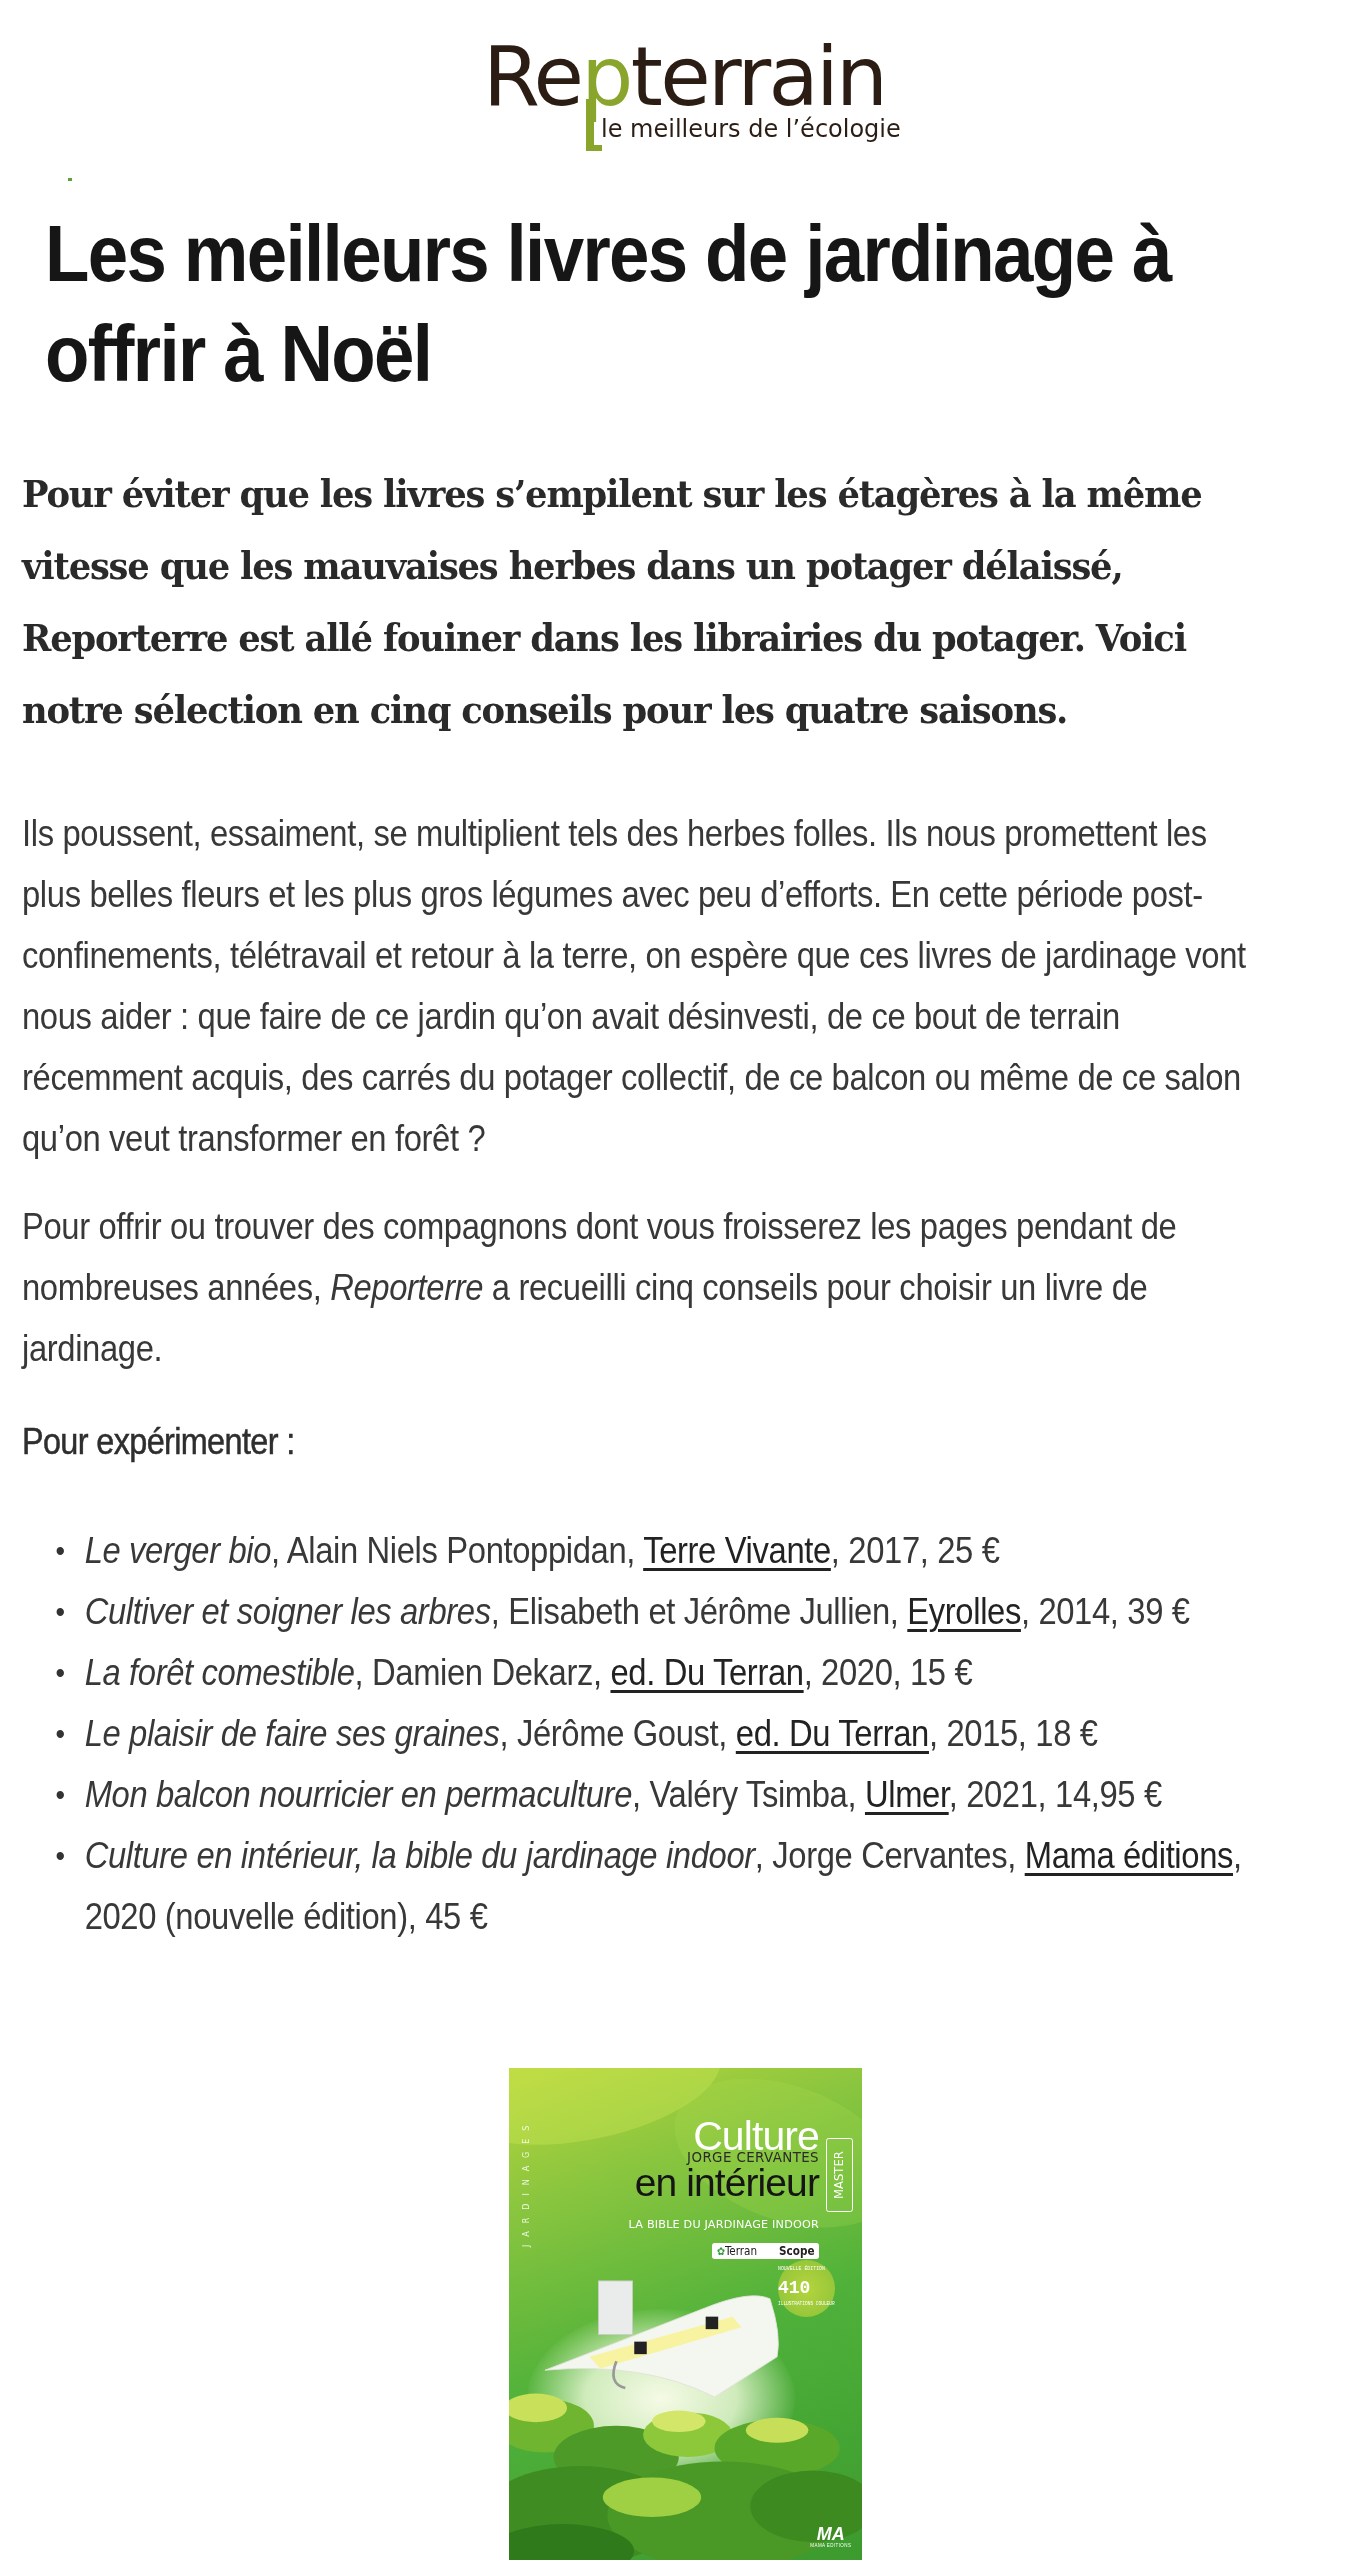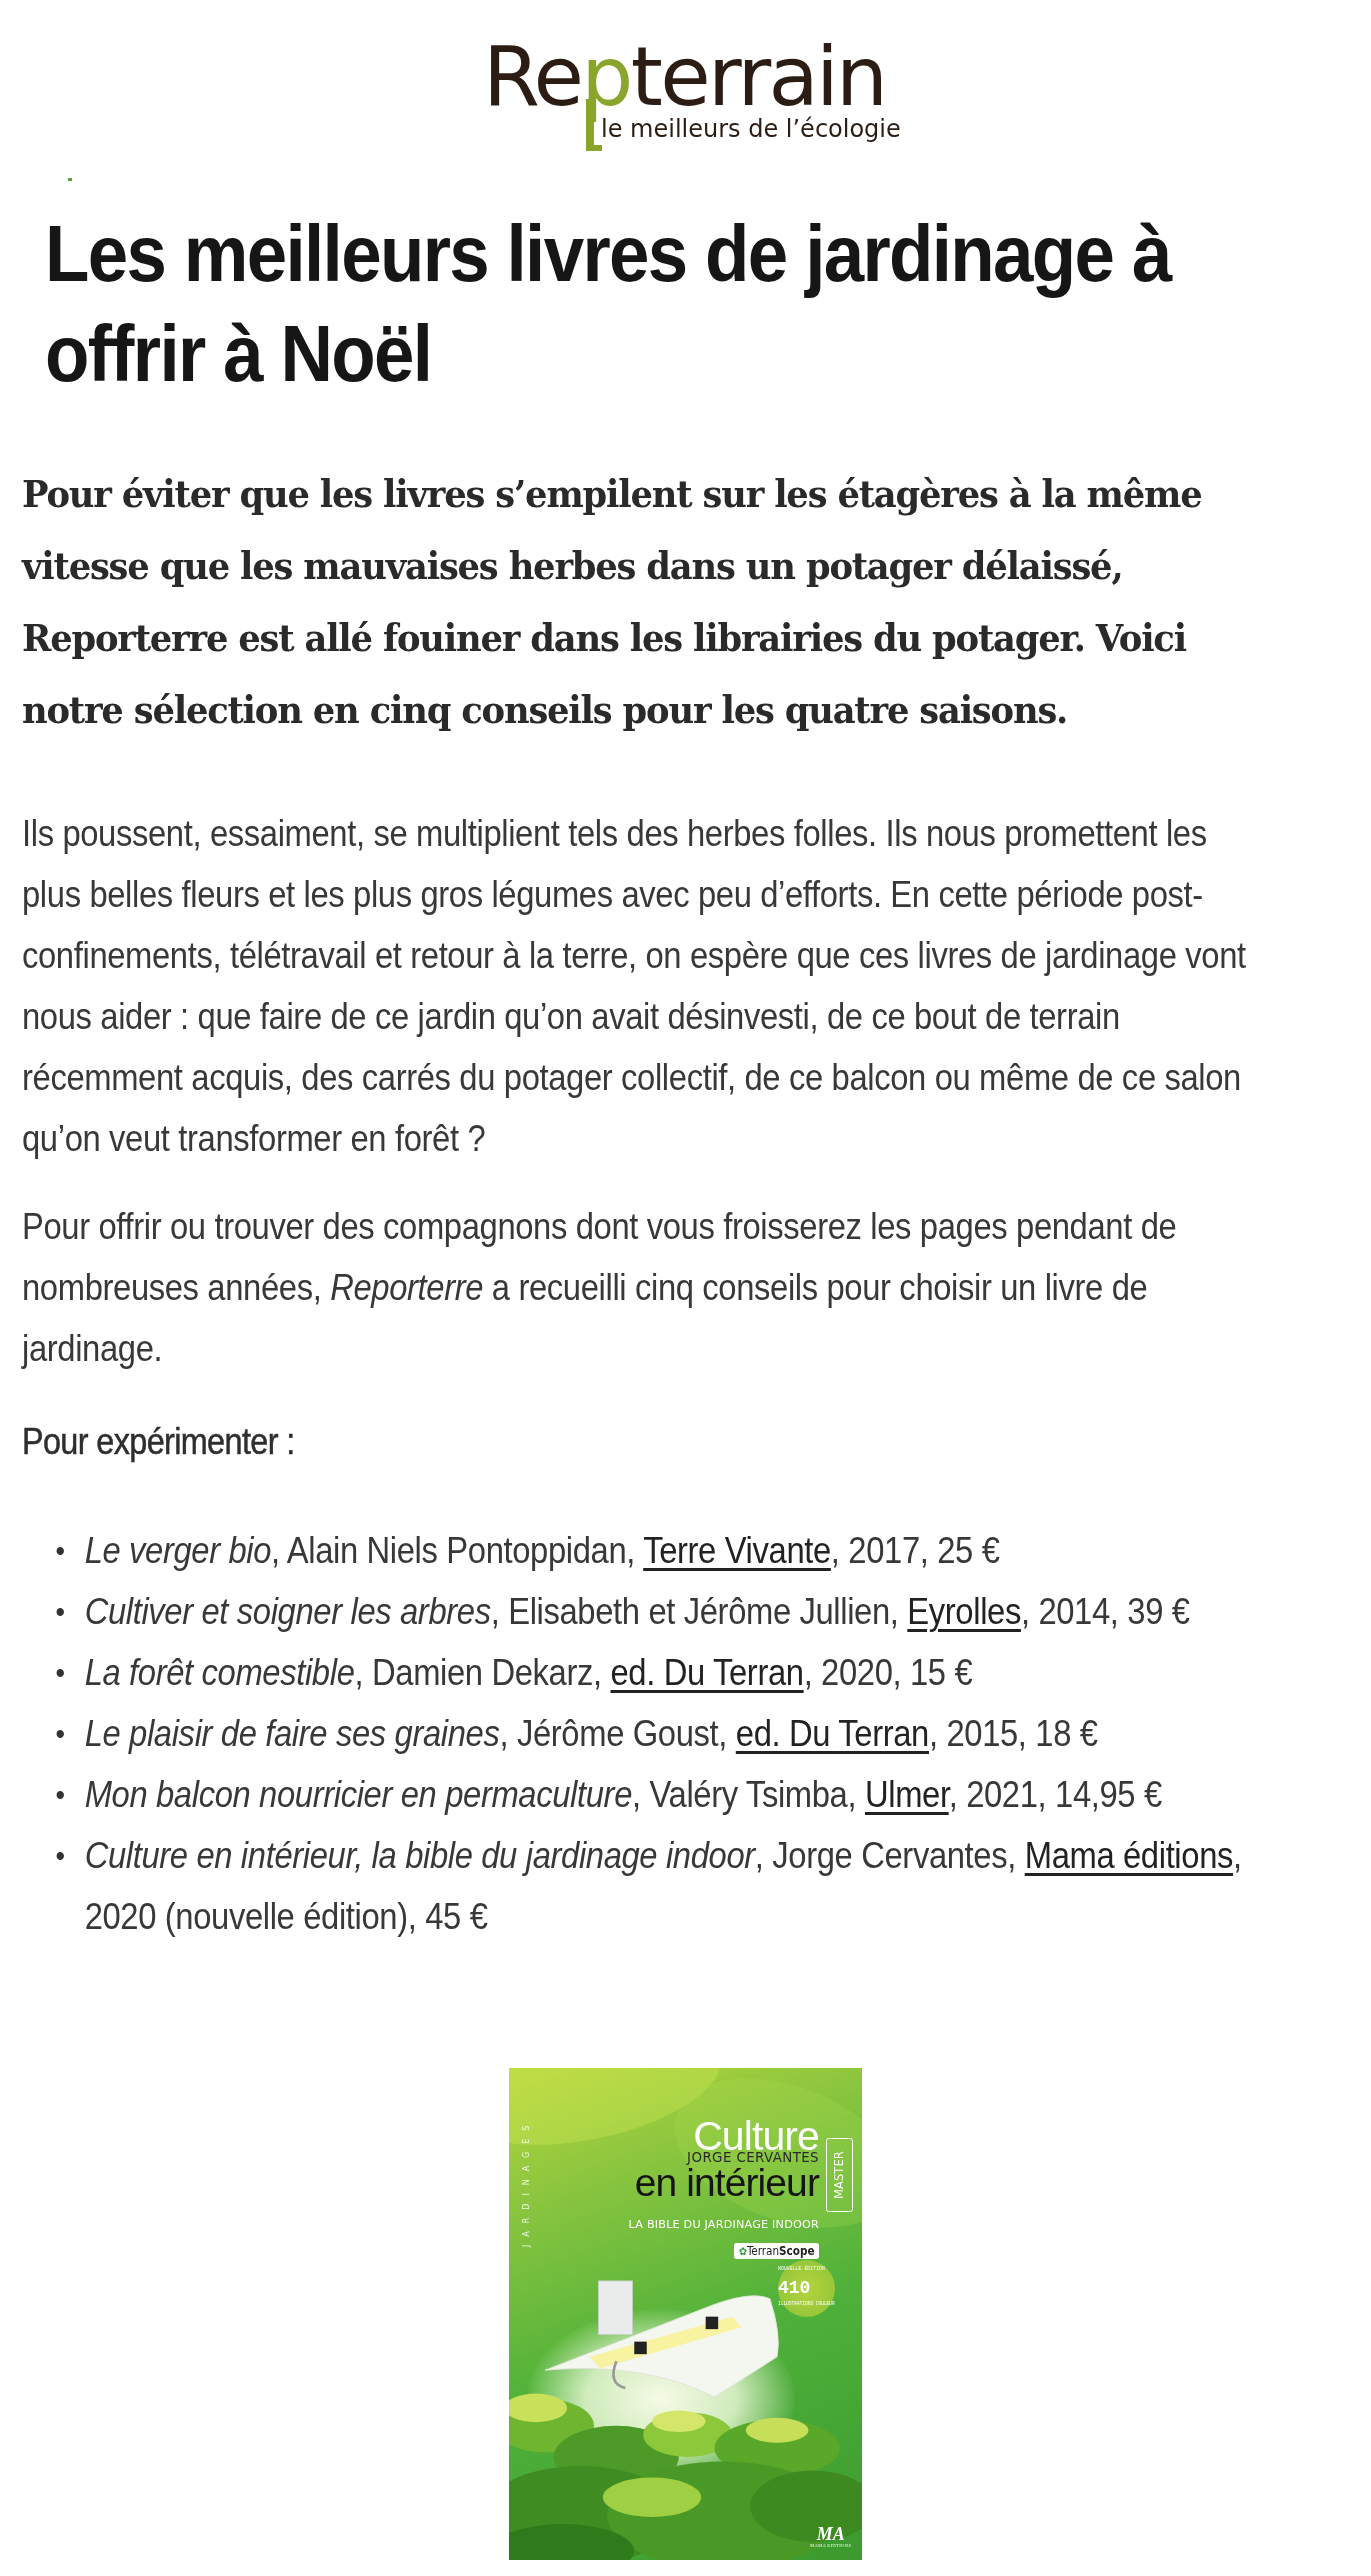--- a/index.html
+++ b/index.html
@@ -103,21 +103,21 @@
     writing-mode: vertical-rl; transform: rotate(180deg); text-align: center; line-height: 25px;
   }
   .cover .subtitle {
     position: absolute; right: 43px; top: 150px;
     font-family: "DejaVu Sans", sans-serif; font-size: 11.2px; color: #ffffff; letter-spacing: 0.2px; padding-left: 21px;
   }
   .cover .badge-scope {
     position: absolute; right: 43px; top: 175px; background: #ffffff; border-radius: 2.7px;
     padding: 0.9px 4.5px; font-family: "DejaVu Sans Condensed", "DejaVu Sans", sans-serif; font-size: 11.6px; color: #222;
   }
-  .cover .badge-scope b { font-weight: bold; }
+  .cover .badge-scope b { font-weight: bold; padding-left: 22px; }
   .cover .badge-scope .scope-icon { color: #2e9a3a; font-size: 10.7px; }
   .cover .circle {
     position: absolute; right: 27px; top: 192px; width: 57px; height: 57px; border-radius: 50%;
     background: radial-gradient(circle, #b5d43d 0%, #97c73a 70%, rgba(150,200,60,0.5) 100%);
     color: #fff; text-align: left;
     font-family: Liberation Mono, monospace;
   }
   .cover .circle .num { position: absolute; left: 0; right: 0; top: 18px; font-size: 18px; font-weight: bold; }
   .cover .circle .top { position: absolute; left: 0; right: 0; top: 6.3px; font-size: 4.9px; }
   .cover .circle .bot { position: absolute; left: 0; right: 0; top: 41px; font-size: 4.5px; }
@@ -126,21 +126,21 @@
   }
   .cover .glow {
     position: absolute; left: 18px; top: 241px; width: 268px; height: 179px; border-radius: 50%;
     background: radial-gradient(ellipse at center, rgba(255,255,240,0.95) 0%, rgba(240,250,220,0.8) 40%, rgba(200,235,160,0) 72%);
   }
   .cover .plants {
     position: absolute; left: 0; top: 304px; width: 353px; height: 188px;
   }
   .cover .publisher {
     position: absolute; right: 10.7px; bottom: 12.5px; text-align: center; color: #fff;
-    font-family: Liberation Serif, serif;
+    font-family: Liberation Sans, sans-serif;
     margin-left: 8px;
   }
   .cover .publisher .mk { font-size: 18px; font-weight: bold; font-style: italic; line-height: 1; }
   .cover .publisher .nm { font-size: 4.5px; letter-spacing: 0.4px; }
 </style>
 </head>
 <body>
 
 <div class="logo">
   <div class="logo-word">

